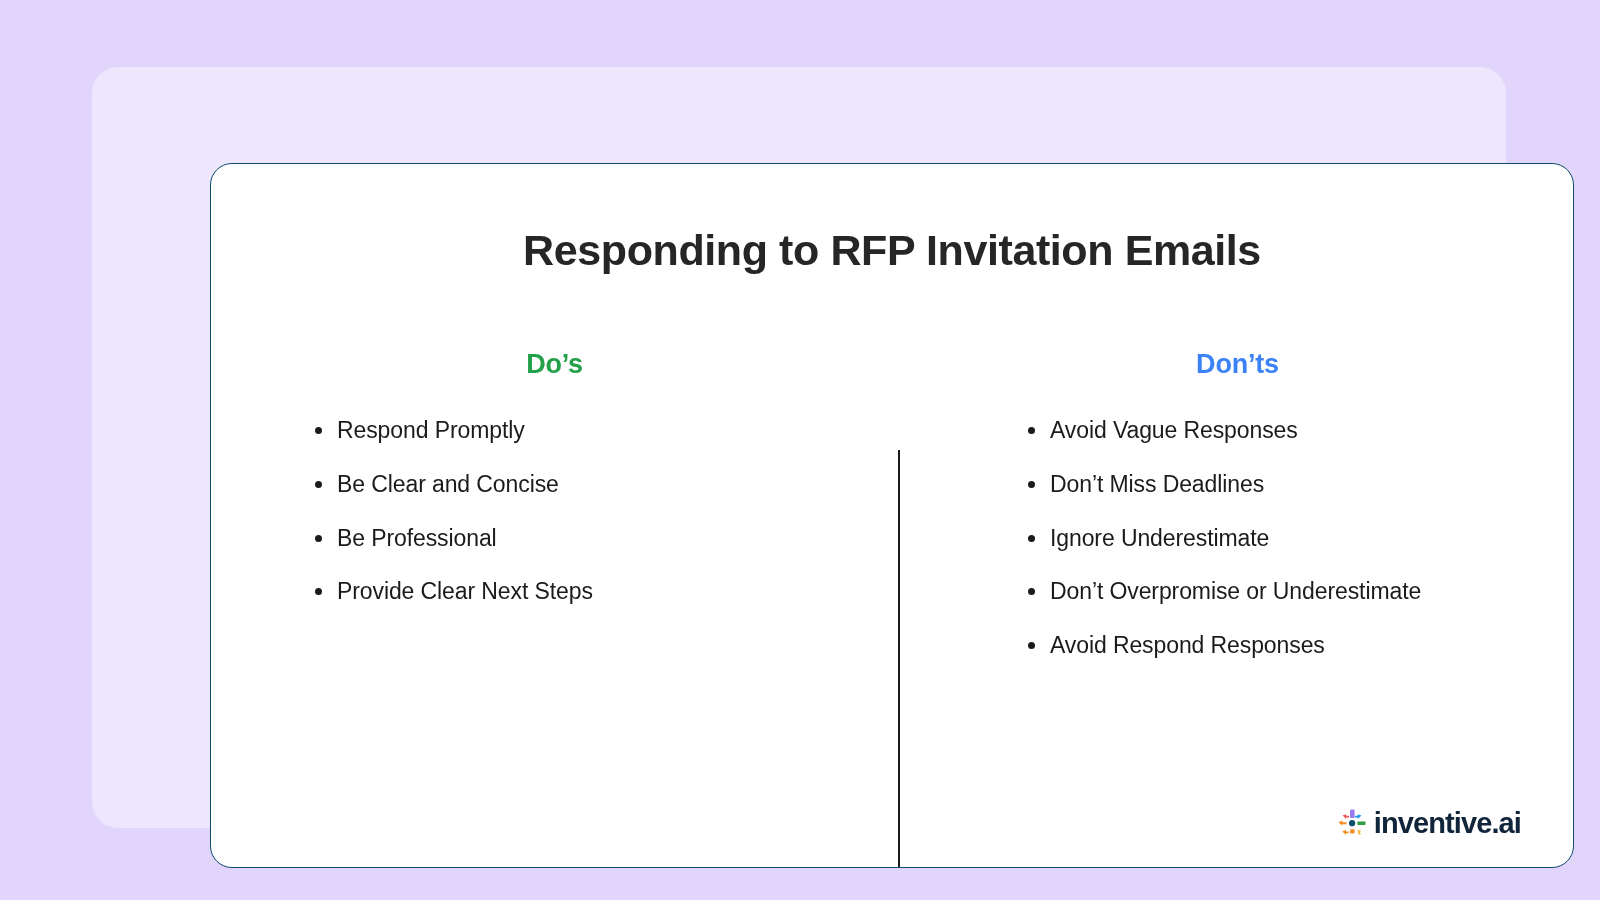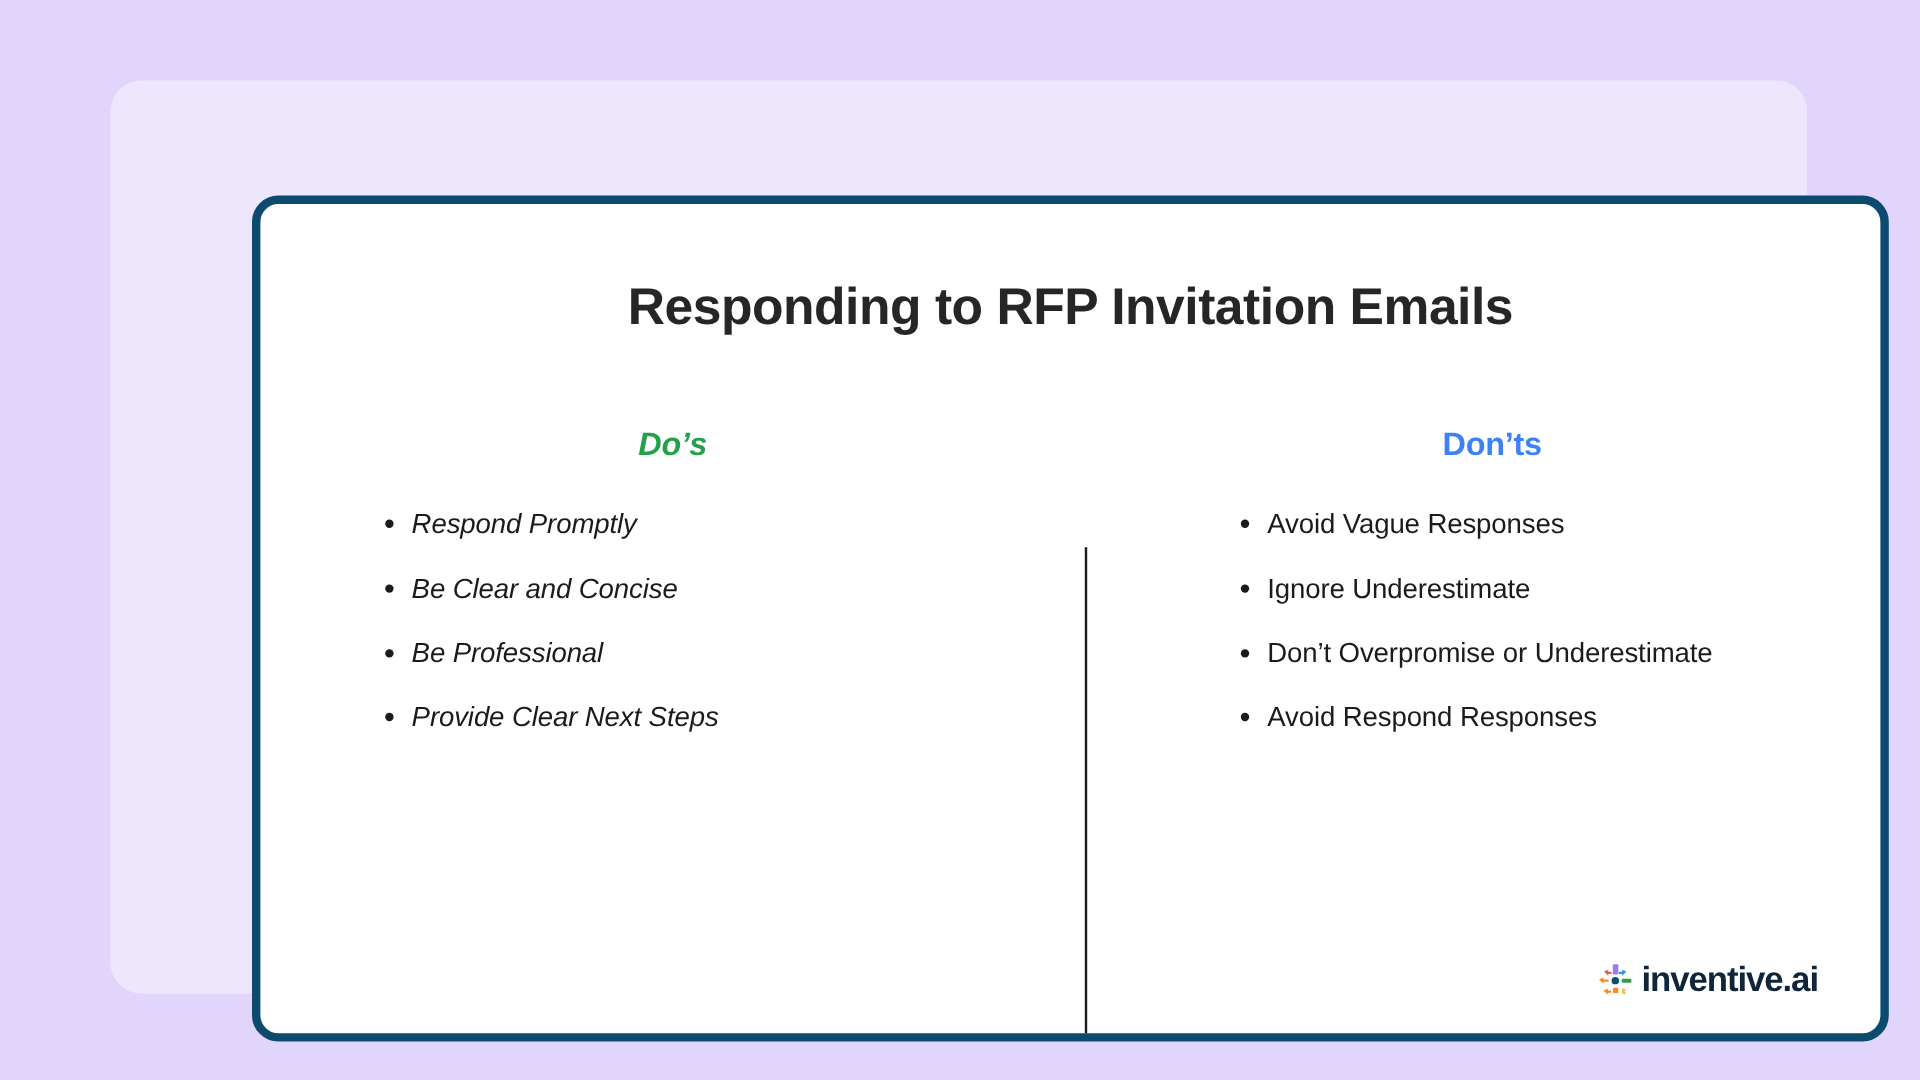--- a/index.html
+++ b/index.html
@@ -33,21 +33,21 @@
     border-radius: 26px;
   }
 
   .card {
     position: absolute;
     left: 118px;
     top: 96px;
     width: 1364px;
     height: 705px;
     background: #ffffff;
-    border: 7px solid #0c4a6e;
+    border: 1px solid #0c4a6e;
     border-radius: 22px;
     overflow: hidden;
   }
 
   
   .title {
     position: absolute;
     left: 0;
     top: 62px;
     width: 100%;
@@ -74,21 +74,21 @@
     width: 2px;
     height: 435px;
     background: #1b1b1b;
   }
 
   .col {
     position: absolute;
     top: 0;
   }
 
-  .col-dos   { left: 0px;   width: 687px; font-style: italic; }
+  .col-dos   { left: 0px;   width: 687px; }
   .col-donts { left: 689px; width: 675px; }
 
   .col-heading {
     text-align: center;
     font-size: 27px;
     font-weight: bold;
     letter-spacing: -0.2px;
     margin-bottom: 36px;
   }
 
@@ -171,20 +171,21 @@
             <li>Be Clear and Concise</li>
             <li>Be Professional</li>
             <li>Provide Clear Next Steps</li>
           </ul>
         </div>
 
         <div class="col col-donts">
           <div class="col-heading donts">Don’ts</div>
           <ul class="bullet-list">
             <li>Avoid Vague Responses</li>
+            <li>Don’t Miss Deadlines</li>
             <li>Ignore Underestimate</li>
             <li>Don’t Overpromise or Underestimate</li>
             <li>Avoid Respond Responses</li>
           </ul>
         </div>
 
       </div>
 
       <div class="logo">
         <span>

